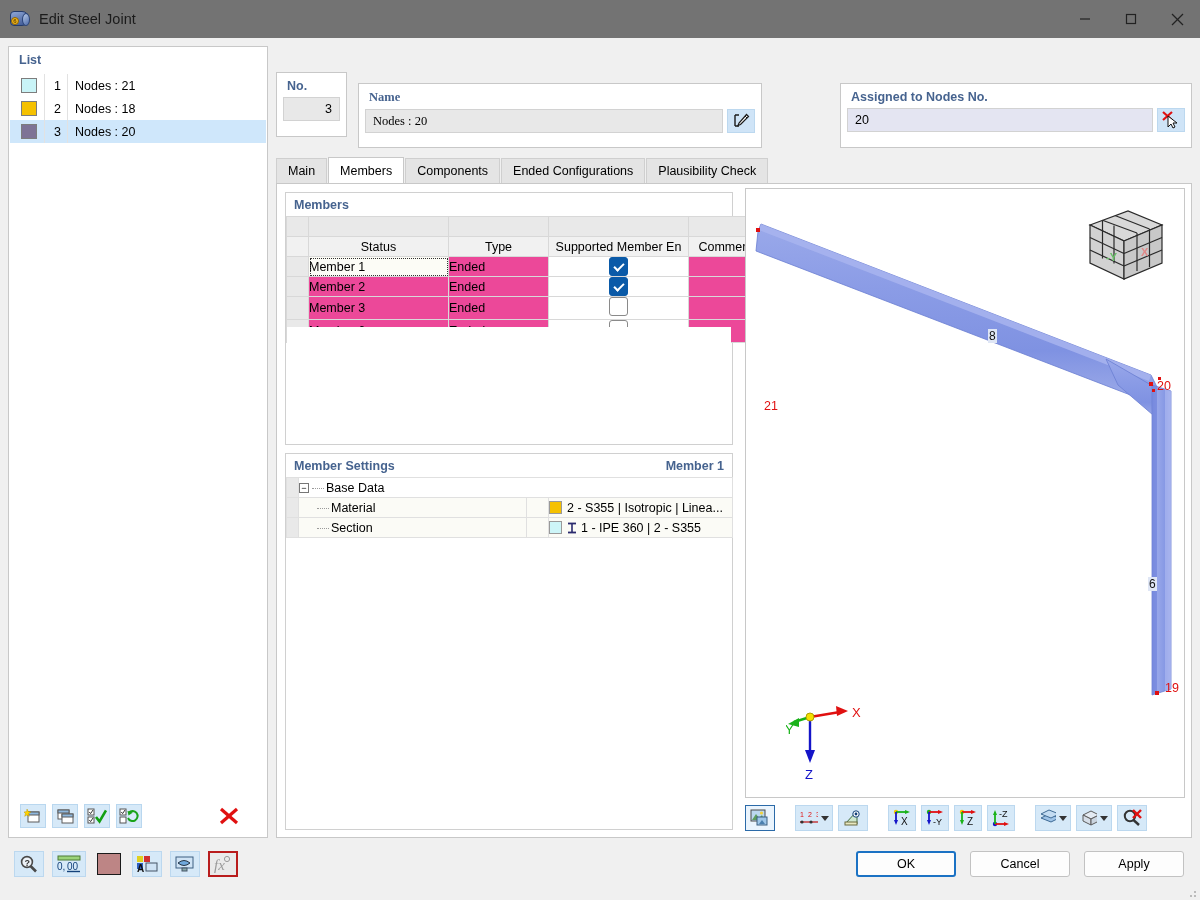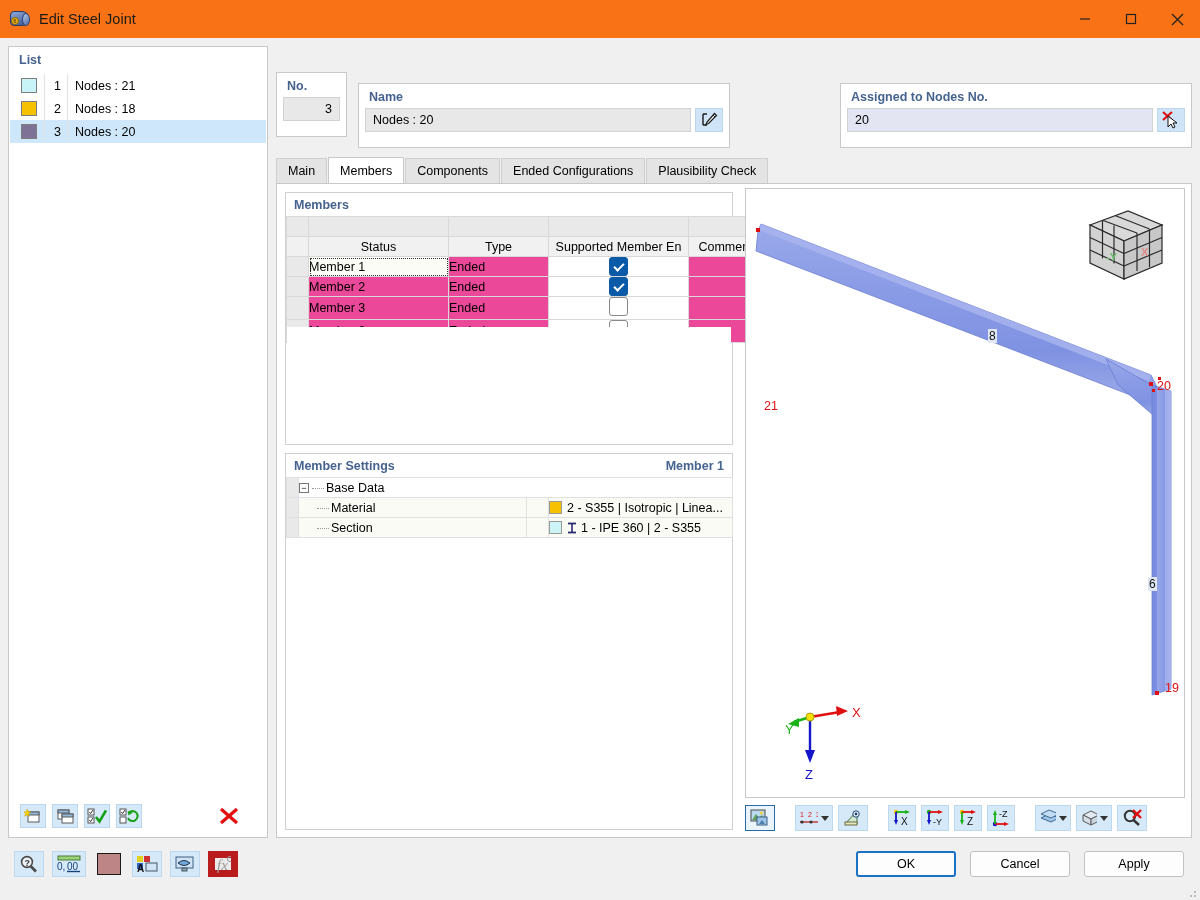--- a/index.html
+++ b/index.html
@@ -7,21 +7,21 @@
   body {
     width:1200px; height:900px;
     font-family:"Liberation Sans", sans-serif;
     font-size:12px; color:#000;
     background:#ffffff;
     overflow:hidden;
   }
   .window { width:1200px; height:900px; position:relative; background:#f0f0f0; display:flex; flex-direction:column; }
 
   
-  .titlebar { height:38px; background:#f97316; display:flex; align-items:center; flex:0 0 38px; }
+  .titlebar { height:38px; background:#737373; display:flex; align-items:center; flex:0 0 38px; }
   .title-icon { width:22px; height:22px; margin-left:9px; margin-right:8px; position:relative; flex:0 0 22px; }
   .title-icon .cyl { position:absolute; left:1px; top:3px; width:19px; height:15px; background:linear-gradient(160deg,#8fa8d8,#3a5490); border:1px solid #223a6b; border-radius:4px 7px 7px 4px; }
   .title-icon .cyl:after { content:""; position:absolute; left:11px; top:1px; width:6px; height:11px; border-radius:50%; background:linear-gradient(140deg,#b9cbe9,#4c6aa8); border:1px solid #2b4478; }
   .title-icon .bolt { position:absolute; left:2px; top:9px; width:8px; height:8px; border-radius:50%; background:#f0b61e; border:1px solid #8d6200; font-size:6px; color:#6a4a00; text-align:center; line-height:7px; font-weight:bold; }
   .title-text { font-size:14.5px; color:#1b1b1b; }
   .title-spacer { flex:1 1 auto; }
   .wbtn { width:46px; height:38px; display:flex; align-items:center; justify-content:center; }
   .wbtn svg { display:block; }
 
   
@@ -45,21 +45,21 @@
 
   
   .fbox { position:absolute; background:#fff; border:1px solid #c8c8c8; }
   .fbox-label { font-weight:bold; color:#46638f; font-size:12.5px; padding:6px 0 0 10px; }
   .finput { background:#e8e8e8; border:1px solid #d2d2d2; height:24px; font-size:12.5px; display:flex; align-items:center; padding:0 7px; }
   .finput.right { justify-content:flex-end; }
   .finput.lav { background:#e4e5f2; }
 
   #box-no { left:276px; top:34px; width:71px; height:65px; }
   #box-no .finput { margin:4px 6px 0 6px; }
-  #box-name { left:358px; top:45px; width:372px; height:65px; }
+  #box-name { left:358px; top:45px; width:404px; height:65px;font-family:Liberation Serif, serif; }
   #box-name .row { display:flex; margin:4px 6px 0 6px; gap:4px; }
   #box-name .finput { flex:1 1 auto; }
   #box-design { left:740px; top:45px; width:90px; height:65px; }
   #box-assign { left:840px; top:45px; width:352px; height:65px; }
   #box-assign .row { display:flex; margin:4px 6px 0 6px; gap:4px; }
   #box-assign .finput { flex:1 1 auto; }
   .sq-btn { width:28px; height:24px; background:#cfe4f7; border:1px solid #bcd8ef; display:flex; align-items:center; justify-content:center; position:relative; }
 
   .cbx { width:19px; height:19px; border-radius:3px; display:inline-flex; align-items:center; justify-content:center; }
   .cbx.on { background:#0a5aa8; border:1px solid #0a5aa8; }
@@ -115,21 +115,21 @@
   .caret { width:0;height:0;border-left:4px solid transparent;border-right:4px solid transparent;border-top:5px solid #333; margin-left:3px; }
 
   .nodelbl { position:absolute; color:#e01010; font-size:12.5px; }
   .memlbl { position:absolute; background:#dfe6f5; color:#111; font-size:12px; padding:0 1px; }
 
   
   .footer { height:60px; flex:0 0 60px; position:relative; background:#f0f0f0; }
   .footer-tools { position:absolute; left:14px; top:11px; display:flex; gap:8px; align-items:center; }
   .ft-btn { width:30px; height:26px; background:#d6e9f8; border:1px solid #bcd8ef; display:flex; align-items:center; justify-content:center; }
   .ft-btn.none { background:transparent; border:1px solid transparent; }
-  .ft-btn.dis { background:#eaeaea; border:7px solid #b91c1c; }
+  .ft-btn.dis { background:#eaeaea; border:2px solid #b91c1c; }
   .footer-btns { position:absolute; right:16px; top:11px; display:flex; gap:14px; }
   .btn { width:100px; height:26px; background:#fdfdfd; border:1px solid #c2c2c2; border-radius:3px; font-size:12.5px; display:flex; align-items:center; justify-content:center; }
   .btn.default { border:2px solid #1b72c4; }
   .grip { position:absolute; right:3px; bottom:2px; width:10px; height:10px; }
 </style>
 </head>
 <body>
 
 <div class="window">
 

